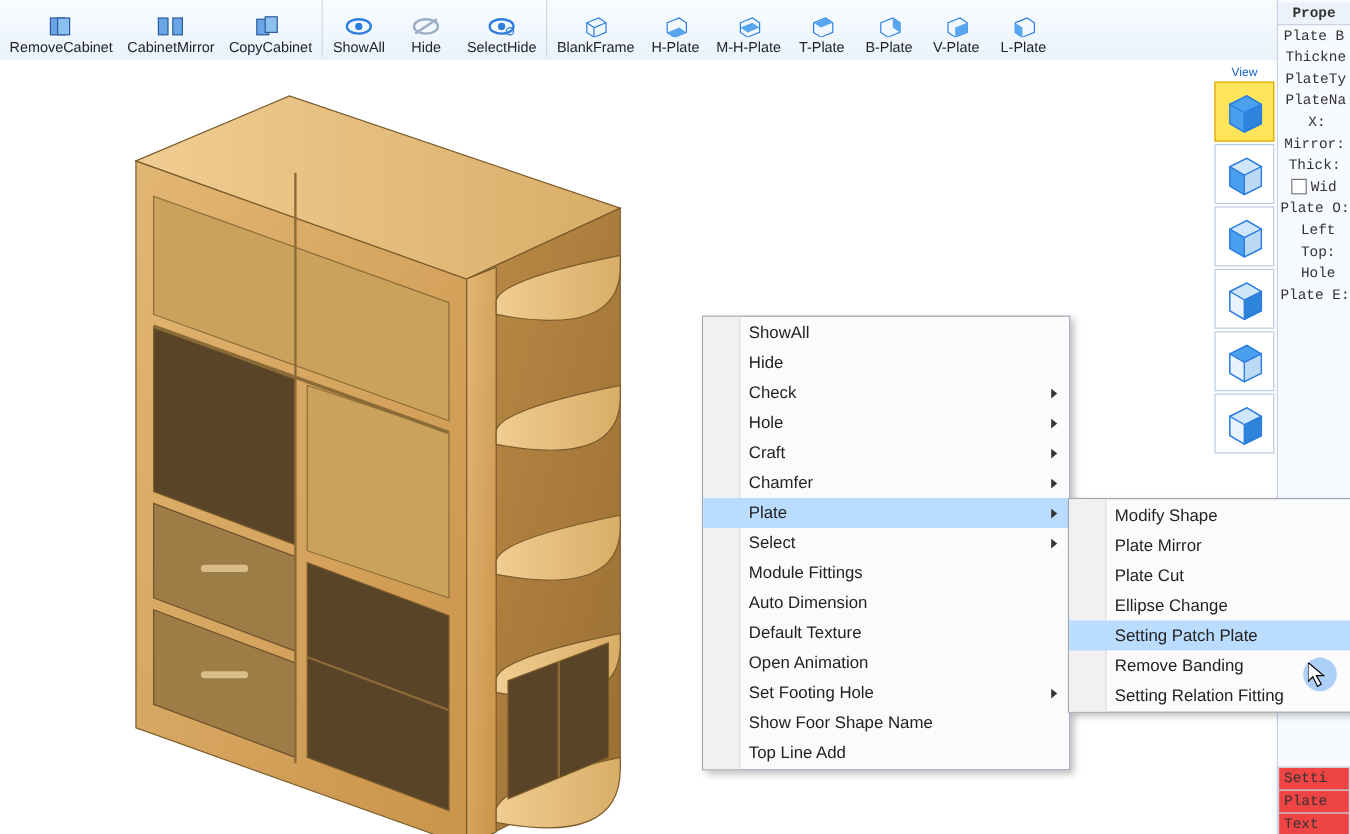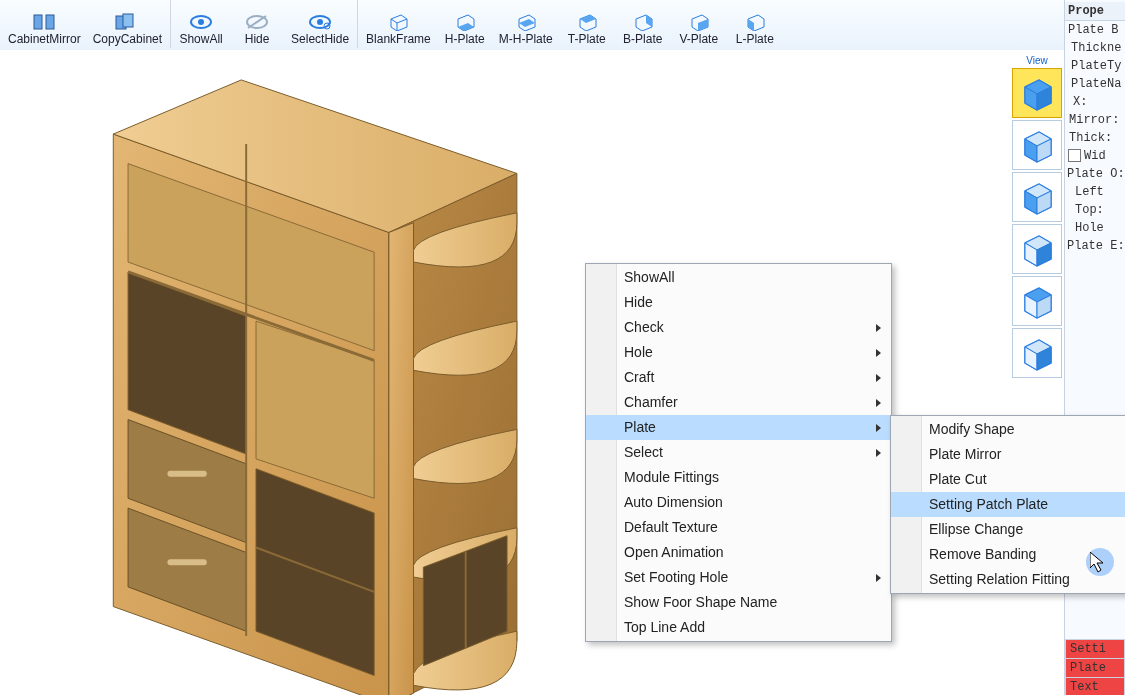--- a/index.html
+++ b/index.html
@@ -74,21 +74,21 @@
   
   .props {
     position:absolute; right:0; top:0; width:60px; height:695px;
     border-left:1px solid #c8d2e0;
     background:#f7faff;
     font-family: Consolas, "Courier New", monospace;
     font-size:12px; color:#333;
     padding-top:2px;
     overflow:hidden;
   }
-  .props .row { padding:2px 3px; white-space:nowrap; }
+  .props .row { padding:2px 3px; white-space:nowrap;text-align:center; }
   .props .checkbox { display:inline-block; width:11px; height:11px; border:1px solid #777; background:#fff; margin-right:3px; vertical-align:middle;}
   .props .hdr { background:#ecf2fa; border-bottom:1px solid #c8d2e0; font-weight:bold; }
   .props-bottom { position:absolute; bottom:0; left:0; right:0; }
   .props-bottom .tab { border:1px solid #c8d2e0; background:#ef4444; padding:2px 4px; margin-top:-1px; }
 
   
   .menu, .submenu {
     position:absolute;
     background:#fbfbfb;
     border:1px solid #9da6b3;
@@ -129,20 +129,29 @@
     position:absolute; left:-4px; top:-4px; width:28px; height:28px;
     border-radius:50%; background:rgba(120,180,250,.6);
   }
 </style>
 </head>
 <body>
 
 <div class="toolbar">
 
   <div class="tb-group">
+    <div class="tb-btn">
+      <span class="tb-icon cabinet-icon">
+        <svg width="24" height="18">
+            <rect x="3" y="2" width="12" height="14" fill="#6aa6e6" stroke="#2a5a9a"></rect>
+            <rect x="9" y="2" width="10" height="14" fill="#8cc0f0" stroke="#2a5a9a"></rect>
+          </svg>
+      </span>
+      <span class="label">RemoveCabinet</span>
+    </div>
     <div class="tb-btn">
       <span class="tb-icon cabinet-icon">
         <svg width="24" height="18">
             <rect x="2" y="2" width="8" height="14" fill="#6aa6e6" stroke="#2a5a9a"></rect>
             <rect x="14" y="2" width="8" height="14" fill="#6aa6e6" stroke="#2a5a9a"></rect>
           </svg>
       </span>
       <span class="label">CabinetMirror</span>
     </div>
     <div class="tb-btn">
@@ -417,22 +426,22 @@
       <div class="menu-item">Top Line Add</div>
     </div>
 </div>
 
 <div class="submenu">
   <div class="gutter"></div>
   <div id="submenu-items">
       <div class="submenu-item">Modify Shape</div>
       <div class="submenu-item">Plate Mirror</div>
       <div class="submenu-item">Plate Cut</div>
+      <div class="submenu-item">Ellipse Change</div>
       <div class="submenu-item hover">Setting Patch Plate</div>
-      <div class="submenu-item">Ellipse Change</div>
       <div class="submenu-item">Remove Banding</div>
       <div class="submenu-item">Setting Relation Fitting</div>
     </div>
 </div>
 
 <div class="cursor" id="cursor" style="left: 1090px; top: 552px;">
   <div class="cursor-ring"></div>
   <svg width="18" height="22" style="position:absolute;left:0;top:0;">
     <polygon points="0,0 0,16 4,12 8,20 11,18 7,11 13,11" fill="#fff" stroke="#000" stroke-width="1"></polygon>
   </svg>

